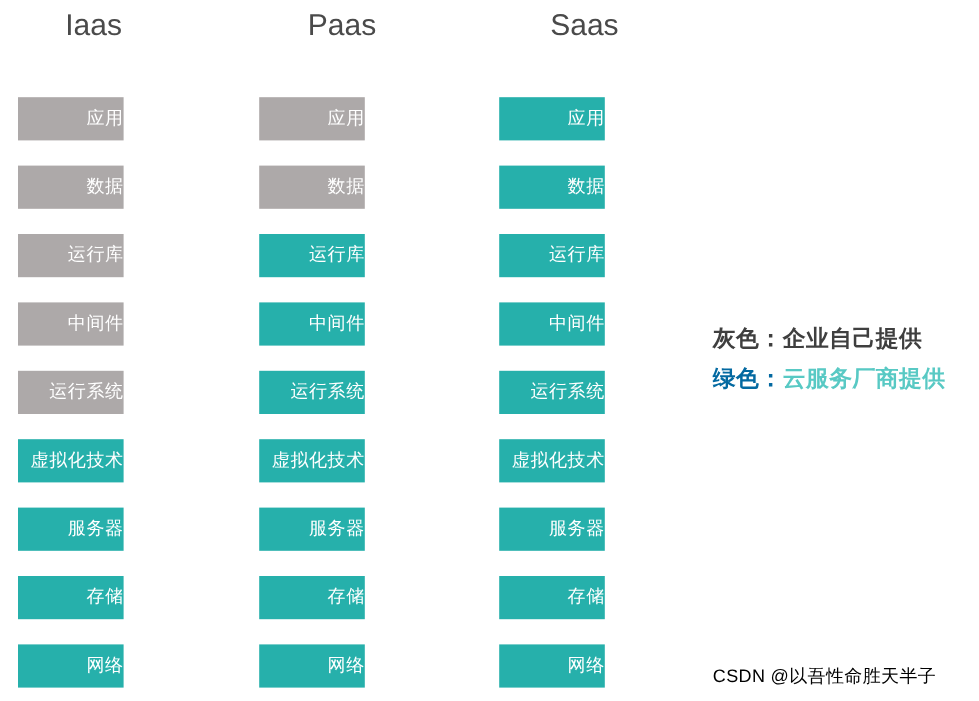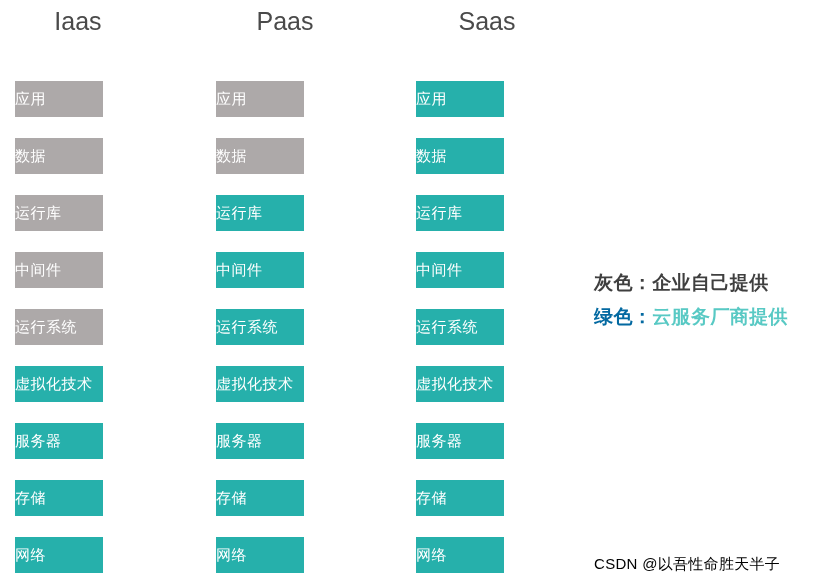--- a/index.html
+++ b/index.html
@@ -52,21 +52,21 @@
   .stack-col.c2 { left: 416px; }
 
   .layer-box {
     position: absolute;
     left: 0;
     width: 88px;
     height: 36px;
     box-sizing: border-box;
     display: flex;
     align-items: center;
-    justify-content: flex-start;
+    justify-content: flex-end;
     color: #ffffff;
     font-size: 15px;
     line-height: 36px;
     letter-spacing: 0.5px;
     white-space: nowrap;
     font-family: "Liberation Sans", "DejaVu Sans", sans-serif;
   }
   .layer-box.gray  { background: #ada9a9; }
   .layer-box.green { background: #26b0ab; }
 

